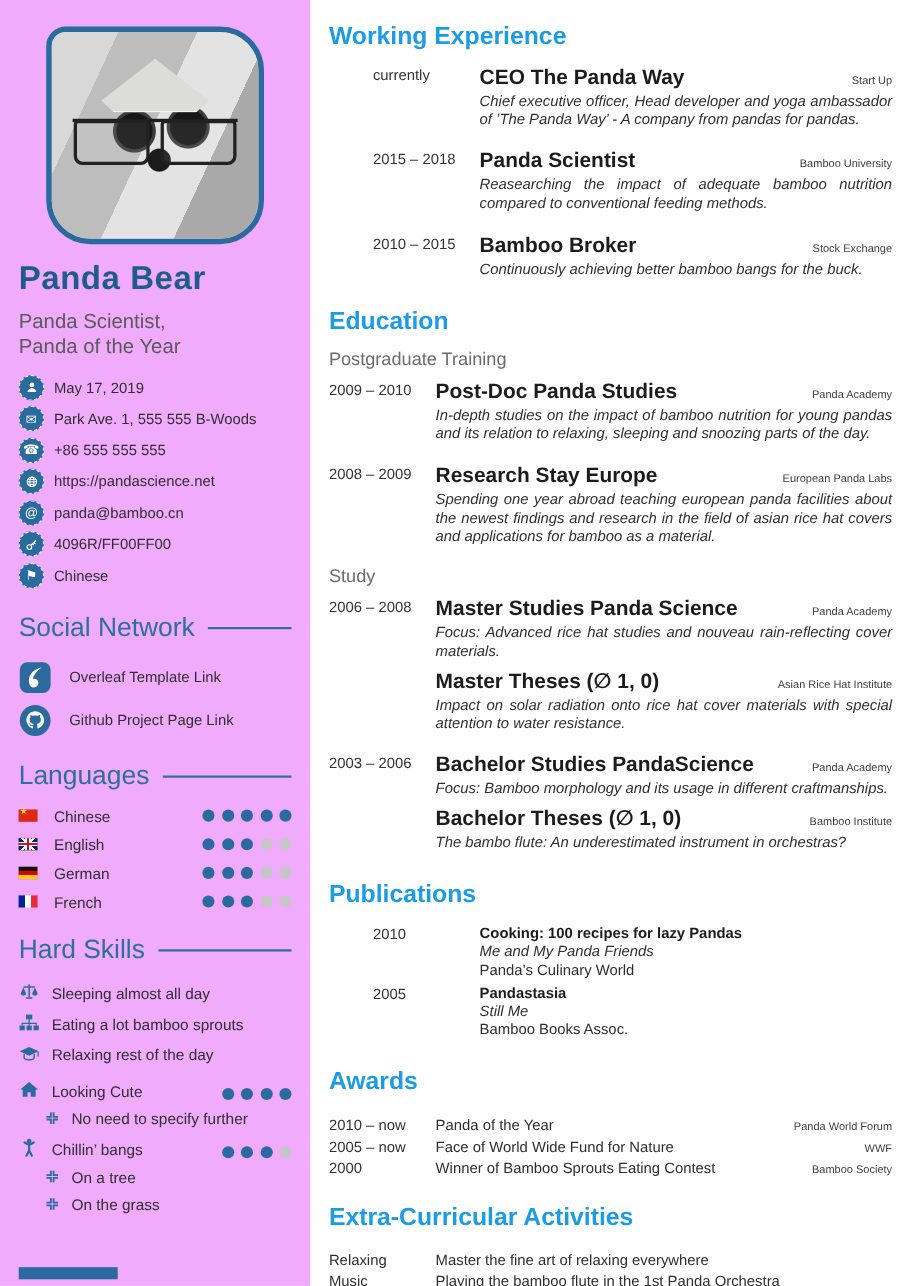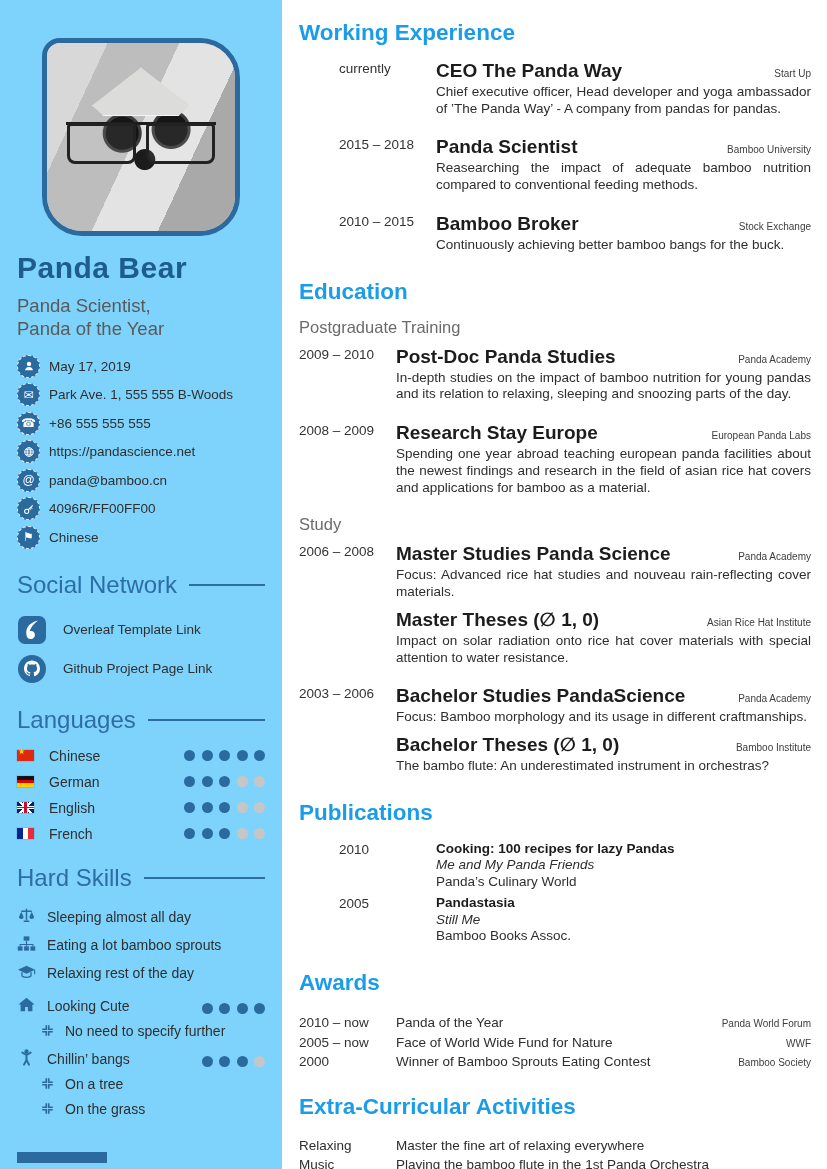--- a/index.html
+++ b/index.html
@@ -2,21 +2,21 @@
 <html><head>
 <meta charset="utf-8">
 <style>
   * { margin:0; padding:0; box-sizing:border-box; }
   html,body { width:827px; height:1169px; overflow:hidden; background:#fff;
     font-family:"Liberation Sans","DejaVu Sans",sans-serif; color:#3a3a3a; }
   .page { position:relative; width:827px; height:1169px; }
 
   
   .sidebar { position:absolute; left:0; top:0; width:282px; height:1169px;
-    background:#7dd3fc; padding:38px 17px 0 17px; }
+    background:#f0abfc; padding:24px 17px 0 17px; }
   .photo-frame { width:198px; height:198px; margin:0 auto; border:5px solid #2b6a9f;
     border-radius:18px 40px 40px 40px; overflow:hidden; background:#cfcfcf; position:relative; }
   .photo { position:absolute; inset:0;
     background:
       radial-gradient(circle at 52% 62%, #1b1b1b 0 10px, transparent 11px),
       radial-gradient(circle at 40% 48%, #161616 0 16px, #3c3c3c 17px 19px, transparent 20px),
       radial-gradient(circle at 66% 46%, #161616 0 16px, #3c3c3c 17px 19px, transparent 20px),
       linear-gradient(115deg, #d8d8d8 0 22%, #bdbdbd 22% 48%, #e3e3e3 48% 72%, #a9a9a9 72%);
   }
   .hat { position:absolute; left:24%; top:13%; width:52%; height:26%;
@@ -86,21 +86,21 @@
   
   .main { position:absolute; left:282px; top:0; width:545px; height:1169px; padding:20px 16px 0 17px; }
   .main h2 { font-size:22.5px; font-weight:700; color:#1b9ce9; margin-bottom:0; }
   .sec { margin-bottom:4px; }
   .entries { margin-top:21px;margin-left:40px; }
   .entry { display:grid; grid-template-columns:97px 1fr; margin-bottom:19px; }
   .edate { font-size:13.5px; color:#333; padding-top:1px; }
   .ehead { display:flex; justify-content:space-between; align-items:baseline; }
   .etitle { font-size:19px; font-weight:700; color:#1c1c1c; }
   .eorg { font-size:10px; color:#3d3d3d; white-space:nowrap; margin-left:10px; }
-  .edesc { font-size:13.5px; line-height:1.24; color:#2e2e2e; text-align:justify; margin-top:2px; }
+  .edesc { font-size:13.5px; line-height:1.24; color:#2e2e2e; text-align:justify; margin-top:2px;font-style:italic; }
   .thesis { margin-top:7px; }
   .subheading { font-size:16.5px; color:#6b6b6b; margin-top:13px; }
   .group-entries { margin-top:9px; }
 
   .pub-entry { display:grid; grid-template-columns:97px 1fr; margin-bottom:4px; }
   .pub-sub { font-size:13.5px; font-style:italic; color:#2e2e2e; line-height:1.24; }
   .pub-publisher { font-size:13.5px; color:#2e2e2e; line-height:1.24; }
   .pub-title { font-size:13.5px; font-weight:700; color:#1c1c1c; line-height:1.24; }
 
   .award-rows { margin-top:18px; }
@@ -216,33 +216,33 @@
         <span class="lang-label">Chinese</span>
         <span class="dots">
             <span class="dot on"></span>
             <span class="dot on"></span>
             <span class="dot on"></span>
             <span class="dot on"></span>
             <span class="dot on"></span>
           </span>
       </div>
       <div class="lang-row">
+        <span class="flag" data-flag="gb"></span>
+        <span class="lang-label">English</span>
+        <span class="dots">
+            <span class="dot on"></span>
+            <span class="dot on"></span>
+            <span class="dot on"></span>
+            <span class="dot"></span>
+            <span class="dot"></span>
+          </span>
+      </div>
+      <div class="lang-row">
         <span class="flag" data-flag="de"></span>
         <span class="lang-label">German</span>
-        <span class="dots">
-            <span class="dot on"></span>
-            <span class="dot on"></span>
-            <span class="dot on"></span>
-            <span class="dot"></span>
-            <span class="dot"></span>
-          </span>
-      </div>
-      <div class="lang-row">
-        <span class="flag" data-flag="gb"></span>
-        <span class="lang-label">English</span>
         <span class="dots">
             <span class="dot on"></span>
             <span class="dot on"></span>
             <span class="dot on"></span>
             <span class="dot"></span>
             <span class="dot"></span>
           </span>
       </div>
       <div class="lang-row">
         <span class="flag" data-flag="fr"></span>

